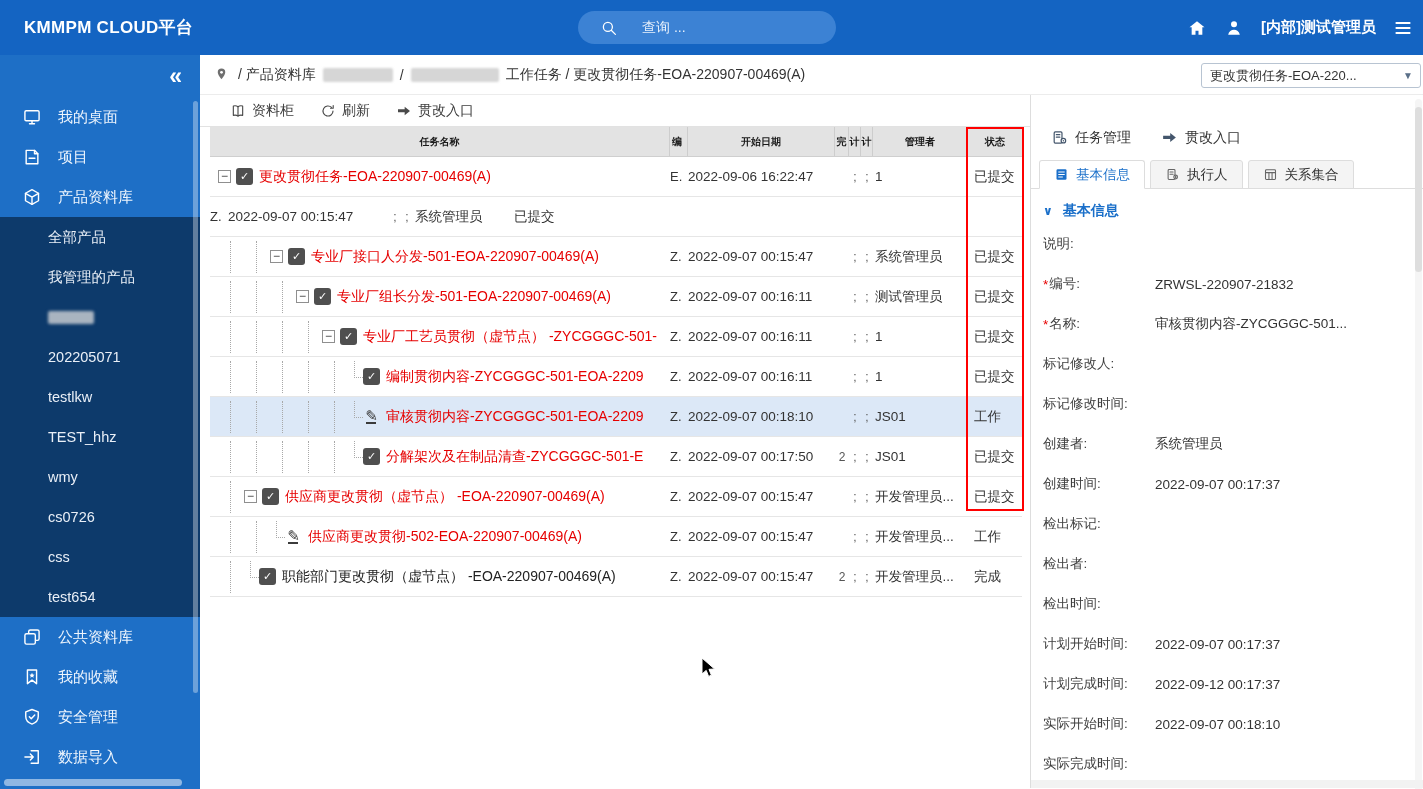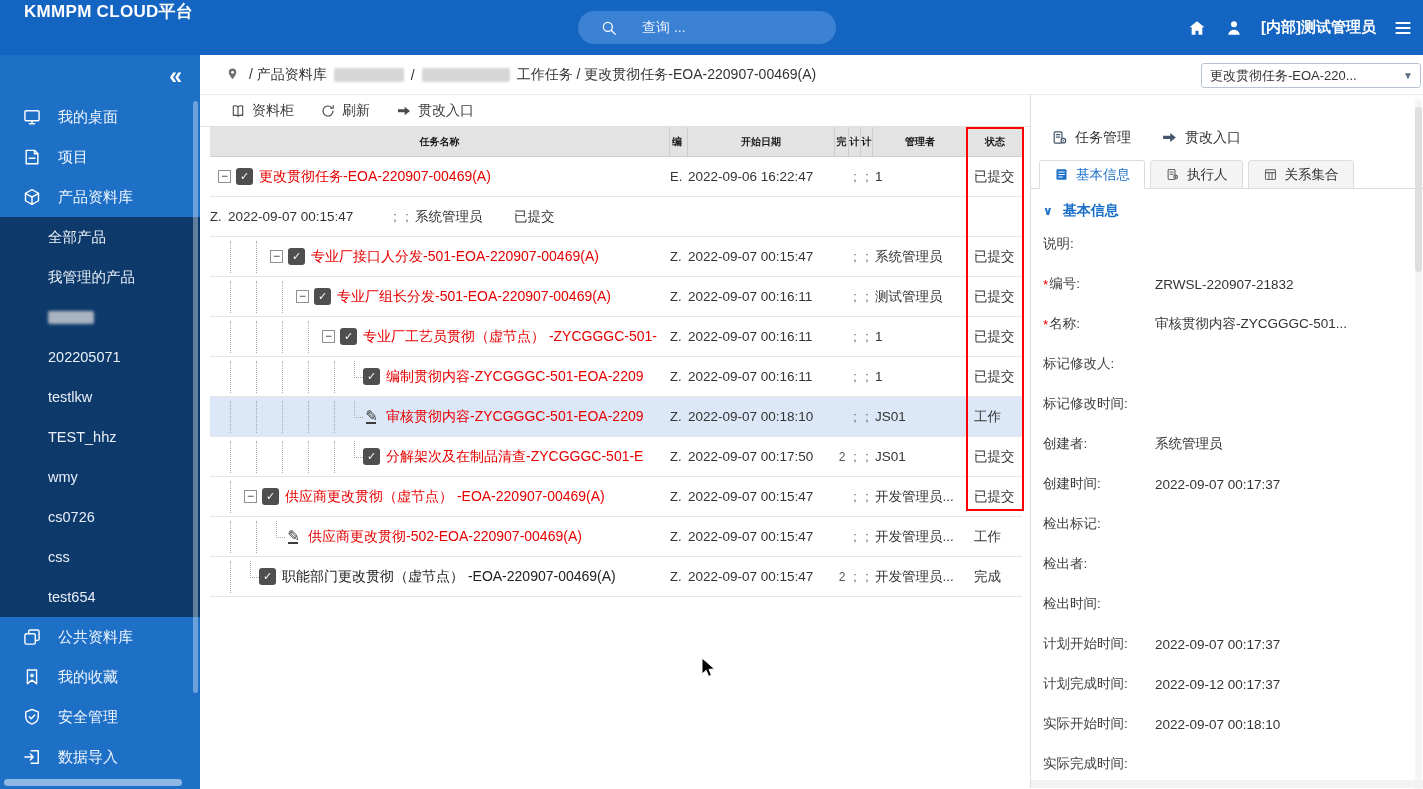--- a/index.html
+++ b/index.html
@@ -8,21 +8,21 @@
     --selected-row:#dce8f7; --thead-bg:#e3e3e3; --search-bg:#3c82d4;
   }
   *{margin:0;padding:0;box-sizing:border-box}
   body{width:1423px;height:789px;overflow:hidden;position:relative;background:#fff;
        font-family:"Liberation Sans","DejaVu Sans",sans-serif;color:#333}
   ul{list-style:none}
   .icon svg{width:100%;height:100%;display:block}
 
   
   .header{position:absolute;top:0;left:0;width:1423px;height:55px;background:var(--header-bg);
-          display:flex;color:#fff;z-index:5}
+          display:flex;align-items:center;color:#fff;z-index:5}
   .logo{margin-left:24px;font-size:17px;font-weight:700;letter-spacing:.3px;white-space:nowrap}
   .search{position:absolute;left:578px;top:11px;width:258px;height:33px;background:var(--search-bg);
           border-radius:17px;display:flex;align-items:center;color:#e9f1fb;cursor:text}
   .search .icon{width:18px;height:18px;margin-left:22px;color:#fff}
   .search .ph{margin-left:24px;font-size:14px}
   .hdr-right{position:absolute;right:10px;top:0;height:55px;display:flex;align-items:center;gap:17px}
   .hdr-ic{width:20px;height:20px;color:#fff;cursor:pointer}
   .hdr-user{font-size:15px;font-weight:700;white-space:nowrap}
   .hdr-menu{width:20px;height:20px;color:#fff;cursor:pointer}
 
@@ -34,21 +34,21 @@
   .side-item{height:40px;display:flex;align-items:center;padding-left:22px;gap:16px;font-size:15px;cursor:pointer}
   .side-item .icon{width:20px;height:20px;color:#fff;flex:none}
   .side-sub{background:var(--submenu-bg);padding:0}
   .sub-item{height:40px;display:flex;align-items:center;padding-left:48px;font-size:14.5px;color:#e9eff7;cursor:pointer}
   .sub-item.redacted .lbl{display:inline-block;width:46px;height:13px;background:#a9b4c0;border-radius:2px;filter:blur(1.5px)}
   .side-vscroll{position:absolute;right:2px;top:46px;width:5px;height:592px;background:rgba(255,255,255,.35);border-radius:3px}
   .side-hscroll{position:absolute;left:4px;bottom:3px;width:178px;height:7px;background:rgba(255,255,255,.5);border-radius:4px}
 
   
   .main{position:absolute;left:200px;top:55px;width:1223px;height:734px;background:#fff}
-  .breadcrumb-bar{height:40px;display:flex;align-items:center;padding-left:25px;gap:7px;font-size:14px;
+  .breadcrumb-bar{height:40px;display:flex;align-items:center;padding-left:14px;gap:7px;font-size:14px;
                   color:#333;border-bottom:1px solid #ececec;position:relative;white-space:nowrap}
   .breadcrumb-bar .pin{width:15px;height:15px;color:#6f6f6f;margin-right:2px}
   .redact{height:14px;background:#d6d6d6;border-radius:2px;filter:blur(1.2px)}
   .r70{width:70px}.r85{width:88px}
   .crumb{cursor:pointer}
   .ctx-dd{position:absolute;right:2px;top:8px;width:220px;height:25px;border:1px solid #b8c4d2;border-radius:3px;
           background:#fff;display:flex;align-items:center;font-size:13px;color:#333;padding-left:8px;cursor:pointer}
   .ctx-dd .dd-arrow{margin-left:auto;width:24px;height:100%;display:flex;align-items:center;justify-content:center;color:#5a6f88}
 
   .content{display:flex;height:693px}

